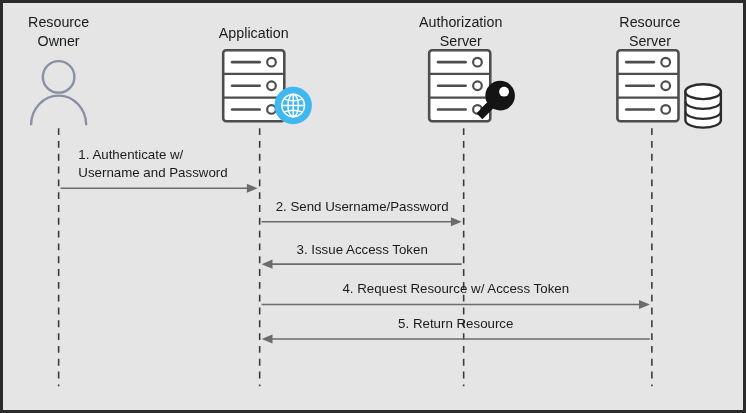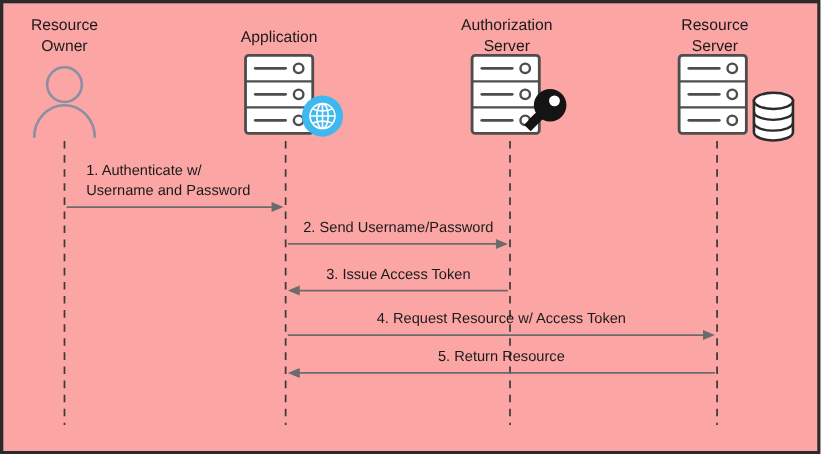--- a/index.html
+++ b/index.html
@@ -4,21 +4,21 @@
 <style>
   html, body {
     margin: 0;
     padding: 0;
     background: #ffffff;
   }
   #diagram-root {
     position: relative;
     width: 746px;
     height: 413px;
-    background: #fca5a5;
+    background: #e5e5e5;
     border: 3px solid #2b2b2b;
     box-sizing: border-box;
     overflow: hidden;
     font-family: "Liberation Sans", sans-serif;
     padding-left: 16px;
   }
   #svg-canvas {
     position: absolute;
     left: 0;
     top: 0;

